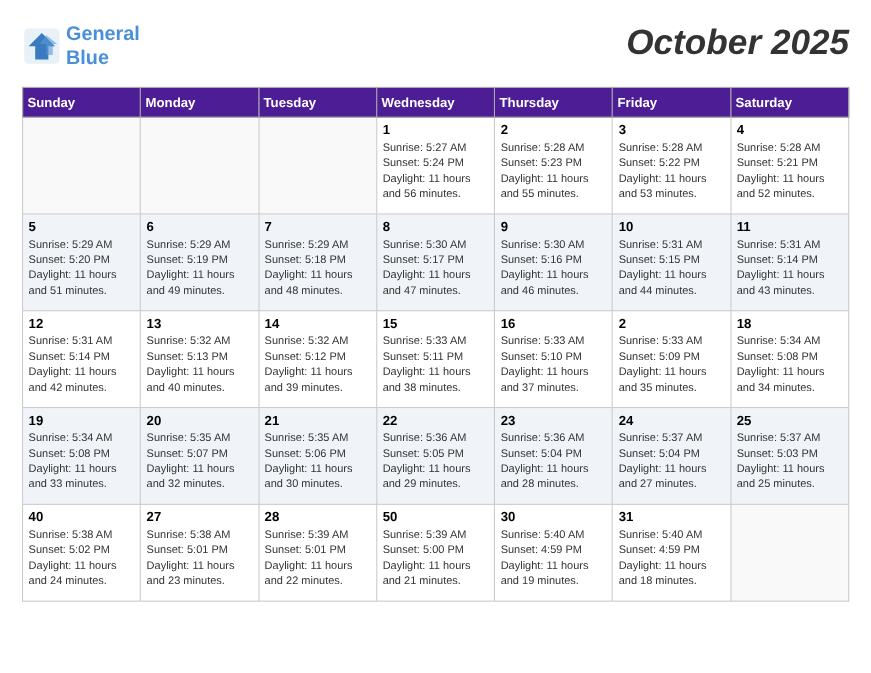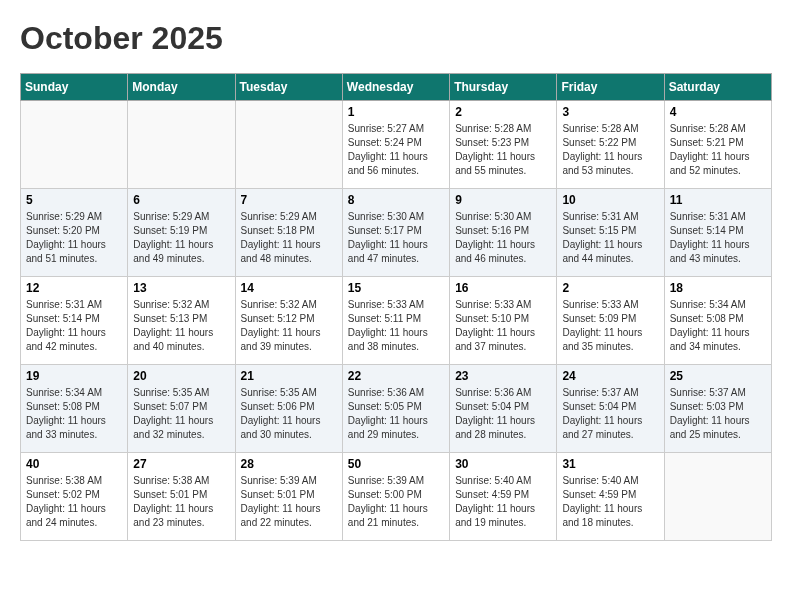--- a/index.html
+++ b/index.html
@@ -29,37 +29,38 @@
     .logo-text span {
       color: #4a90d9;
     }
     .logo-icon {
       width: 36px;
       height: 36px;
       margin-right: 4px;
     }
     .title-block {
       text-align: center;
+      font-style: italic;
     }
     .month-title {
       font-size: 32px;
       font-weight: bold;
       color: #333;
     }
     .location {
       font-size: 15px;
       color: #555;
     }
     table {
       width: 100%;
       border-collapse: collapse;
       font-size: 11px;
     }
     thead tr {
-      background-color: #0f766e;
+      background-color: #4c1d95;
       color: white;
     }
     thead th {
       padding: 6px 4px;
       text-align: left;
       font-size: 12px;
       font-weight: bold;
       border: 1px solid #aaa;
     }
     tbody tr {
@@ -90,20 +91,31 @@
       line-height: 1.4;
     }
     .empty-cell {
       background: #f9f9f9;
     }
   </style>
 </head>
 <body>
 
 <div class="header">
+  <div class="logo">
+    <svg class="logo-icon" viewBox="0 0 36 36">
+      <rect x="2" y="2" width="32" height="32" rx="4" fill="#e8f0f8"></rect>
+      <polygon points="18,6 30,18 24,18 24,30 12,30 12,18 6,18" fill="#3a7abf"></polygon>
+      <polygon points="22,8 32,16 28,16 28,26 22,26 22,16 16,16" fill="#5a9ad9" opacity="0.6"></polygon>
+    </svg>
+    <div class="logo-text">
+      <div><span>General</span></div>
+      <div><span style="color:#4a90d9;">Blue</span></div>
+    </div>
+  </div>
   <div class="title-block">
     <div class="month-title">October 2025</div>
   </div>
 </div>
 
 <table>
   <thead>
     <tr>
     <th>Sunday</th>
         <th>Monday</th>

